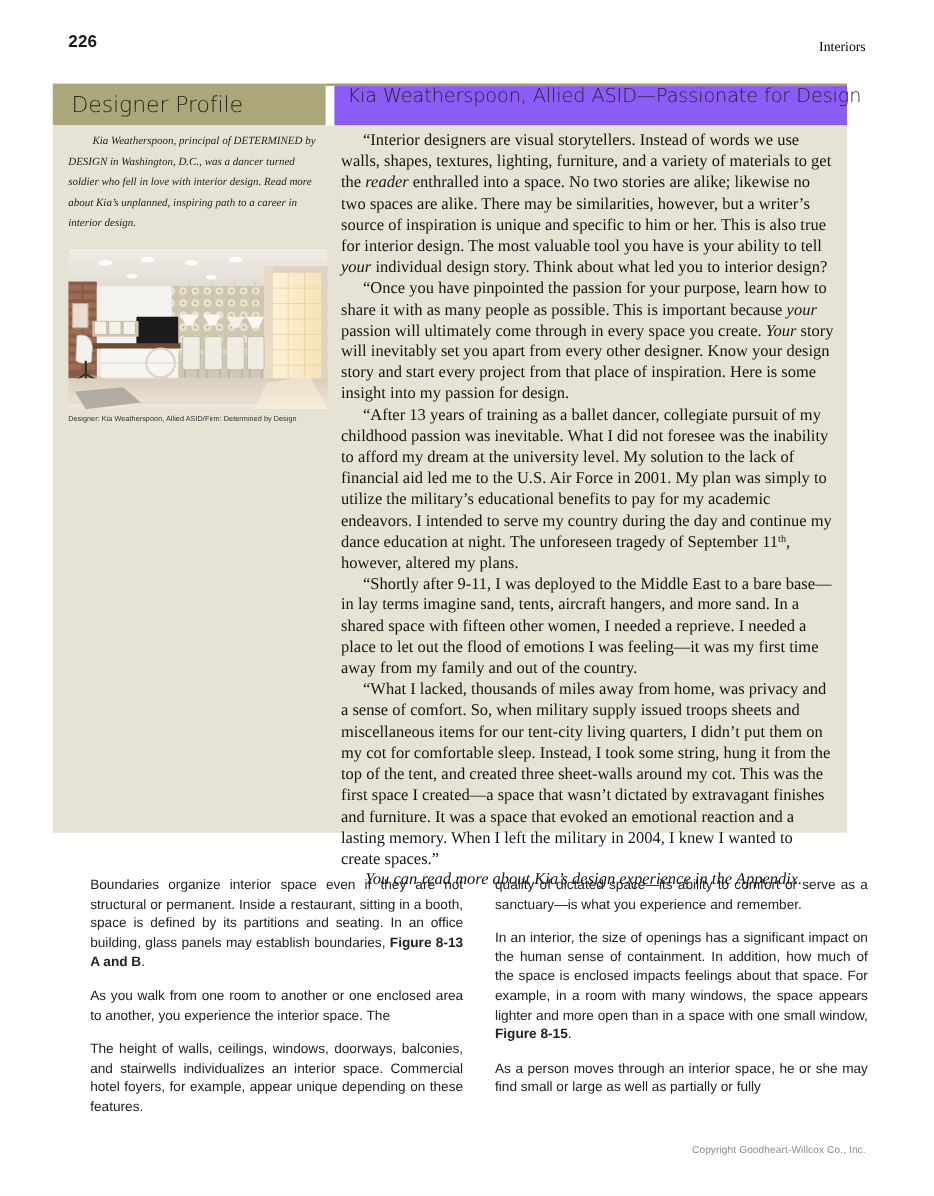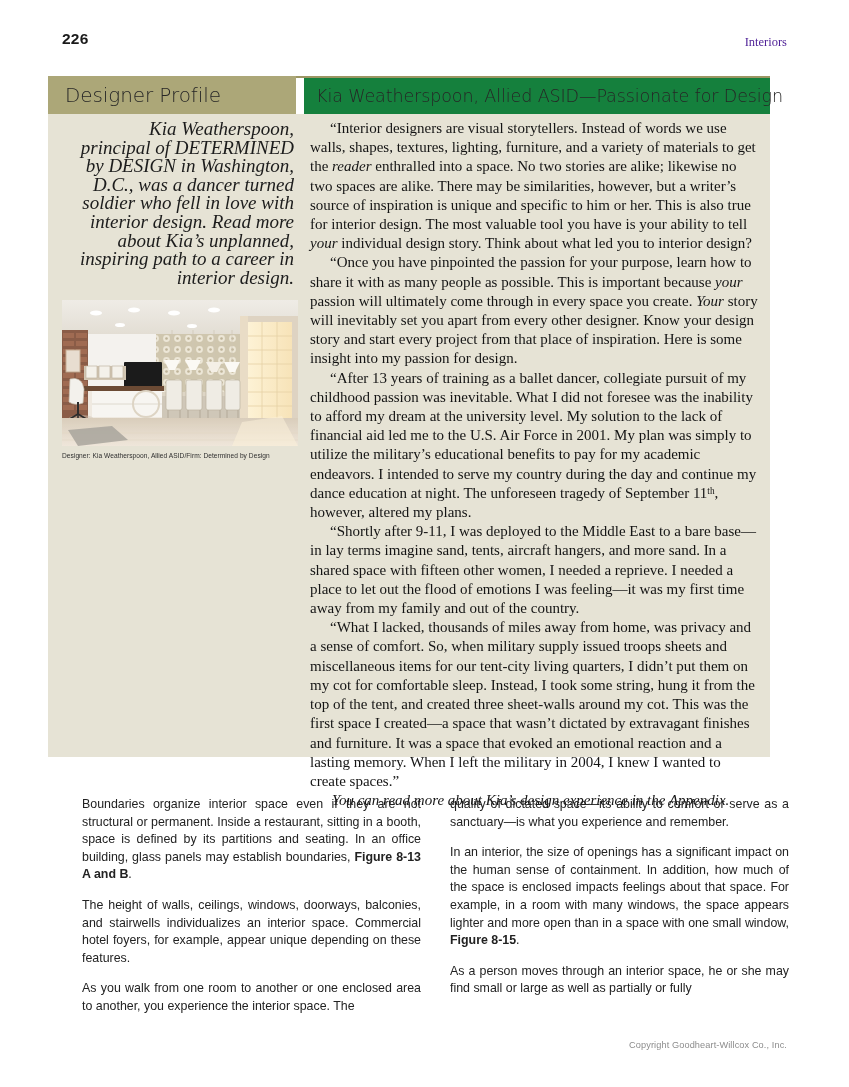--- a/index.html
+++ b/index.html
@@ -38,21 +38,21 @@
     font-size: 15.5px;
     color: #1a1a1a;
     letter-spacing: 0.2px;
   }
   .book-title {
     position: absolute;
     right: 0;
     top: 5px;
     font-family: "Liberation Serif", serif;
     font-size: 12.5px;
-    color: #4c1d95;
+    color: #000000;
   }
 
   
   .feature {
     position: absolute;
     left: 48px;
     top: 76px;
     width: 722px;
     height: 587px;
   }
@@ -81,23 +81,22 @@
     color: #262626;
     padding-left: 17px;
     letter-spacing: -0.1px;
   }
   .feature-headtitle {
     position: absolute;
     left: 256px;
     top: 2px;
     width: 466px;
     height: 36px;
-    background: #15803d;
+    background: #8b5cf6;
     display: flex;
-    align-items: center;
   }
   .feature-headtitle-label {
     font-family: "DejaVu Sans", sans-serif;
     font-size: 17.5px;
     font-weight: 300;
     color: #262626;
     padding-left: 12px;
     letter-spacing: -0.1px;
     white-space: nowrap;
   }
@@ -114,27 +113,26 @@
   
   .feature-left {
     position: absolute;
     left: 14px;
     top: 0;
     width: 236px;
   }
   .deck {
     font-family: "Liberation Serif", serif;
     font-style: italic;
-    font-size: 19px;
+    font-size: 10px;
     line-height: 18.6px;
     color: #1c1c1c;
     text-indent: 22px;
     padding-top: 6px;
     padding-right: 4px;
-    text-align: right;
   }
   .photo-wrap {
     margin-top: 13px;
     width: 236px;
   }
   .photo {
     width: 236px;
     height: 146px;
     display: block;
     position: relative;
@@ -403,22 +401,22 @@
         <p>“What I lacked, thousands of miles away from home, was privacy and a sense of comfort. So, when military supply issued troops sheets and miscellaneous items for our tent-city living quarters, I didn’t put them on my cot for comfortable sleep. Instead, I took some string, hung it from the top of the tent, and created three sheet-walls around my cot. This was the first space I created—a space that wasn’t dictated by extravagant finishes and furniture. It was a space that evoked an emotional reaction and a lasting memory. When I left the military in 2004, I knew I wanted to create spaces.”</p>
         <p class="closing">You can read more about Kia’s design experience in the Appendix.</p>
       </div>
 
     </div>
   </div>
 
   <div class="body-cols">
     <div class="col col-left">
       <p>Boundaries organize interior space even if they are not structural or permanent. Inside a restaurant, sitting in a booth, space is defined by its partitions and seating. In an office building, glass panels may establish boundaries, <b>Figure 8-13 A and B</b>.</p>
+      <p>As you walk from one room to another or one enclosed area to another, you experience the interior space. The</p>
       <p>The height of walls, ceilings, windows, doorways, balconies, and stairwells individualizes an interior space. Commercial hotel foyers, for example, appear unique depending on these features.</p>
-      <p>As you walk from one room to another or one enclosed area to another, you experience the interior space. The</p>
     </div>
     <div class="col col-right">
       <p>quality of dictated space—its ability to comfort or serve as a sanctuary—is what you experience and remember.</p>
       <p>In an interior, the size of openings has a significant impact on the human sense of containment. In addition, how much of the space is enclosed impacts feelings about that space. For example, in a room with many windows, the space appears lighter and more open than in a space with one small window, <b>Figure 8-15</b>.</p>
       <p>As a person moves through an interior space, he or she may find small or large as well as partially or fully</p>
     </div>
   </div>
 
   <div class="copyright">Copyright Goodheart-Willcox Co., Inc.</div>
 

